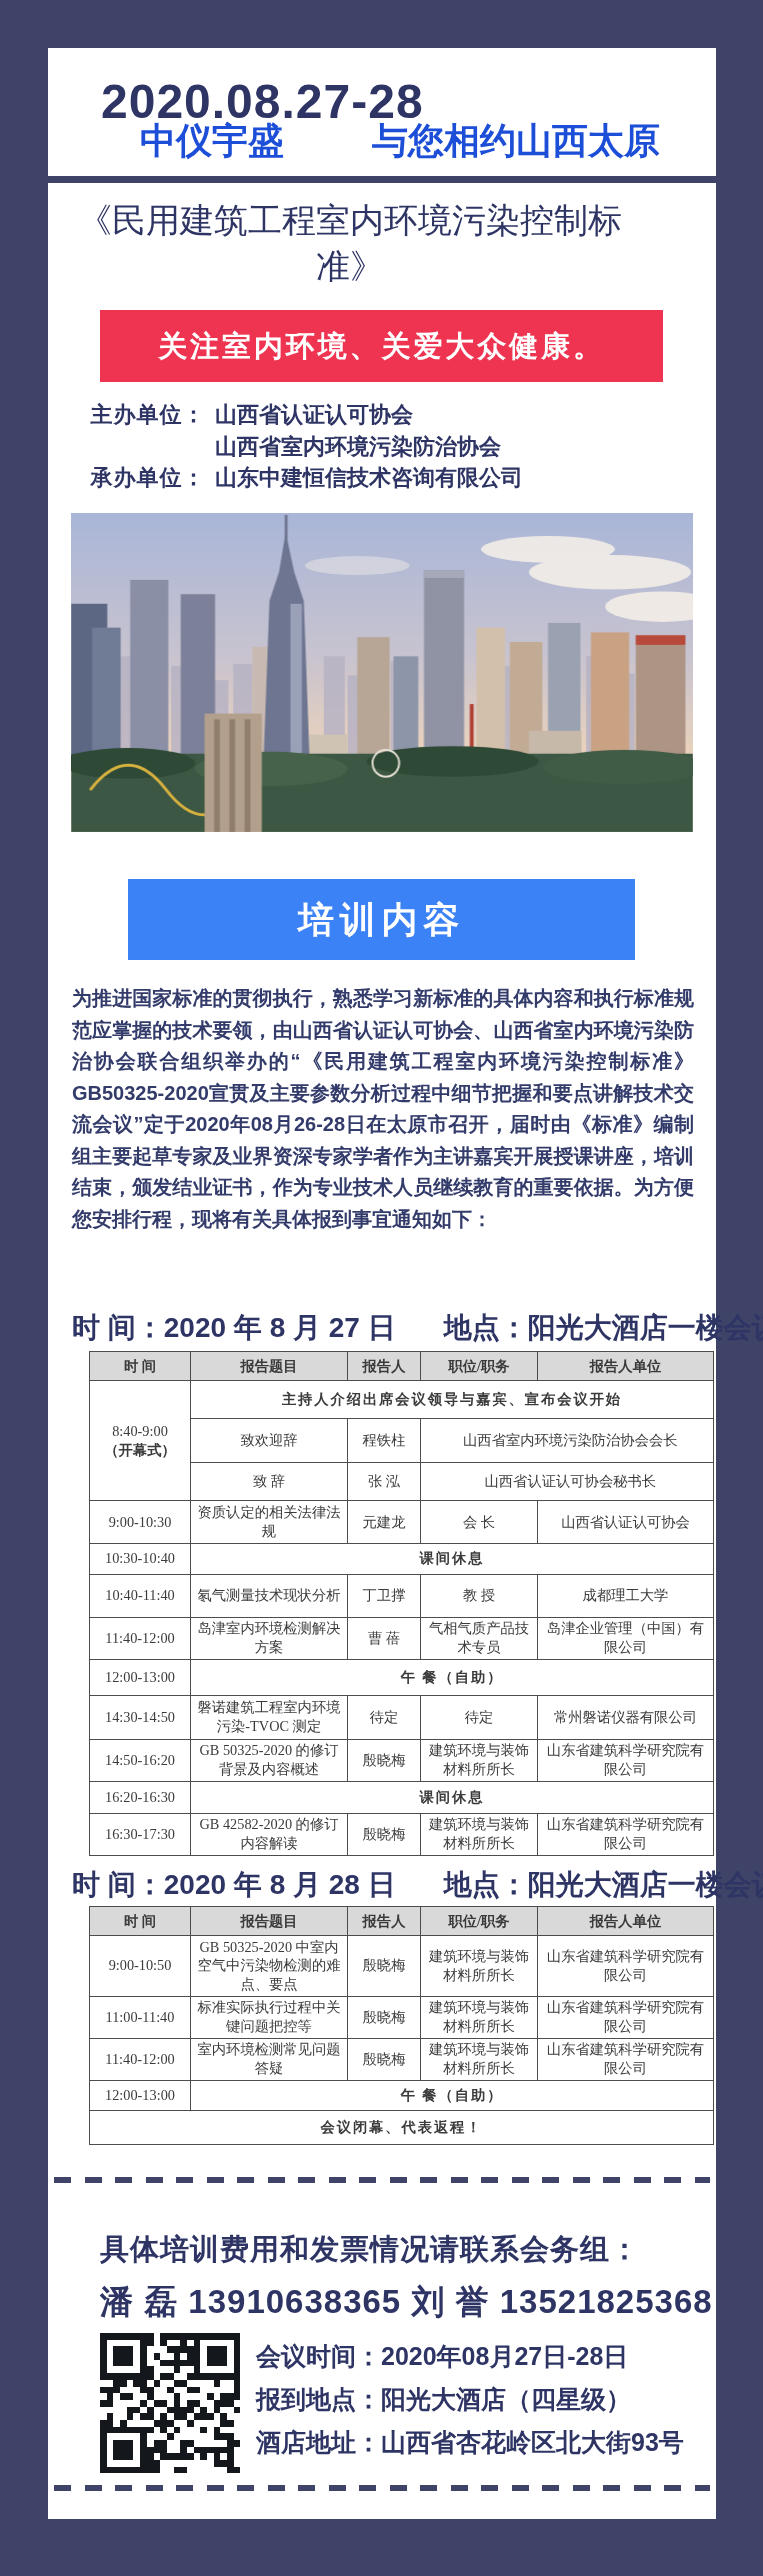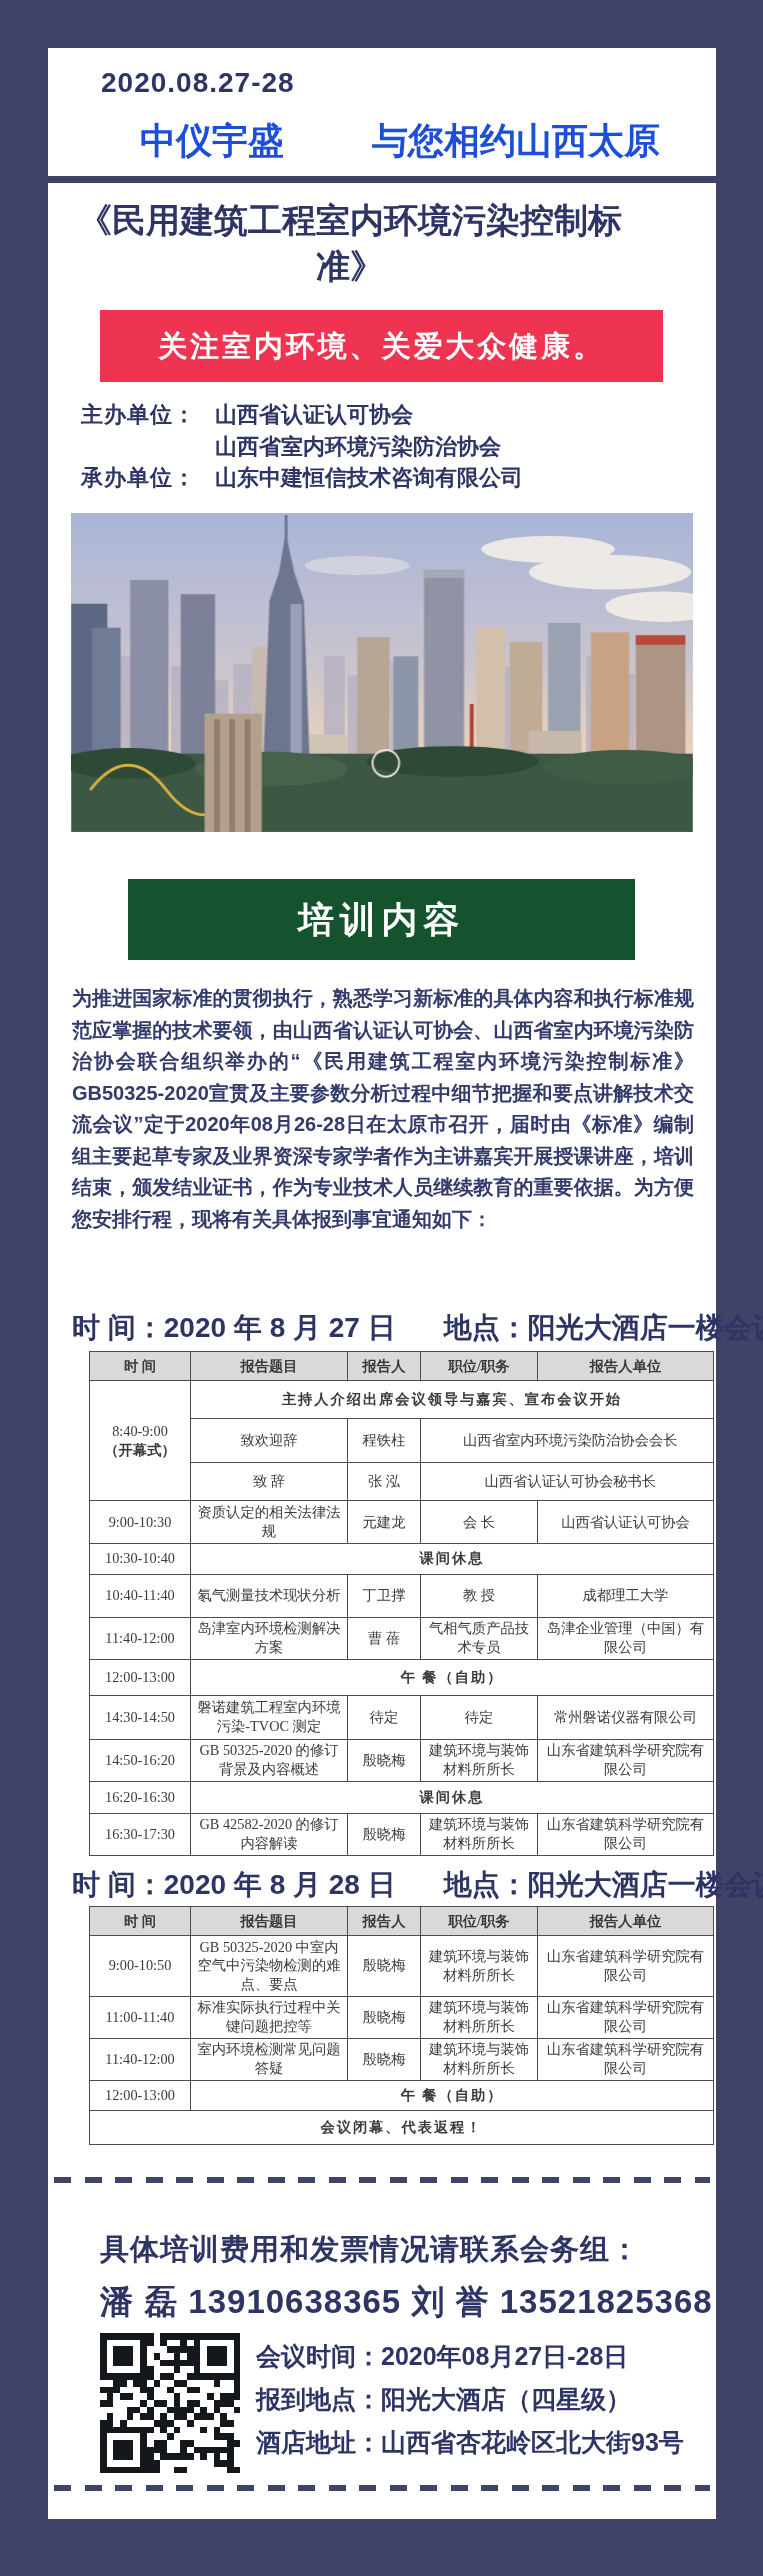--- a/index.html
+++ b/index.html
@@ -3,42 +3,42 @@
 <meta charset="utf-8">
 <style>
   html,body{margin:0;padding:0;background:#3e4367;}
   .poster{position:relative;width:763px;height:2576px;background:#3e4367;overflow:hidden;
           font-family:"Liberation Sans","DejaVu Sans",sans-serif;}
   .card{position:absolute;left:48px;width:668px;background:#ffffff;}
   .top-card{top:48px;height:128px;}
   .main-card{top:183px;height:2336px;}
 
   
-  .event-date{position:absolute;left:53px;top:19px;font-size:28px;font-weight:800;color:#2e3565;letter-spacing:1px;}
+  .event-date{position:absolute;left:53px;top:26px;font-size:48px;font-weight:800;color:#2e3565;letter-spacing:1px;}
   .brand-line{position:absolute;left:92px;top:69px;font-size:36px;font-weight:700;color:#1d4ed8;white-space:nowrap;}
   .brand-line .slogan{margin-left:88px;}
 
   
   .title1{position:absolute;left:0;top:15.3px;width:604px;text-align:center;
-          font-size:34px;font-weight:700;color:#2e3565;}
+          font-size:34px;font-weight:400;color:#2e3565;}
   .title2{position:absolute;left:0;top:61px;width:668px;text-align:center;
           font-size:36px;font-weight:900;color:#2e3565;letter-spacing:1.9px;}
 
   .banner{position:absolute;left:52px;top:127px;width:563px;height:72px;background:#ee3450;
           color:#ffffff;font-size:29px;font-weight:700;letter-spacing:2.9px;text-align:center;line-height:72px;}
 
   
   .orgs{position:absolute;left:33px;top:216px;font-size:22px;font-weight:700;color:#2e3565;}
-  .orgs .row{display:flex;line-height:31.5px;}
+  .orgs .row{display:flex;line-height:31.5px;text-align:center;}
   .orgs .lbl{width:134px;letter-spacing:1px;}
   .orgs .val{white-space:nowrap;}
 
   .photo{position:absolute;left:23px;top:330px;width:622px;height:319px;display:block;}
 
-  .intro-head{position:absolute;left:80px;top:696px;width:507px;height:81px;background:#14532d;
+  .intro-head{position:absolute;left:80px;top:696px;width:507px;height:81px;background:#3b82f6;
               color:#ffffff;font-size:36px;font-weight:800;letter-spacing:5.7px;text-align:center;line-height:81px;}
   .intro-text{position:absolute;left:24px;top:800px;width:622px;font-size:20px;font-weight:700;
               color:#333b6b;line-height:31.5px;text-align:justify;}
 
   .sec-head{position:absolute;left:24px;width:630px;display:flex;font-size:28px;font-weight:800;color:#2e3565;white-space:nowrap;}
   .sec-head .venue{margin-left:48px;}
   .sec1{top:1126px;} .sec2{top:1683px;}
 
   table.sched{position:absolute;left:22px;border-collapse:collapse;table-layout:fixed;width:624px;
         font-family:"Liberation Serif","DejaVu Serif",serif;font-size:14.3px;color:#3b3b3b;margin-left:19px;}

